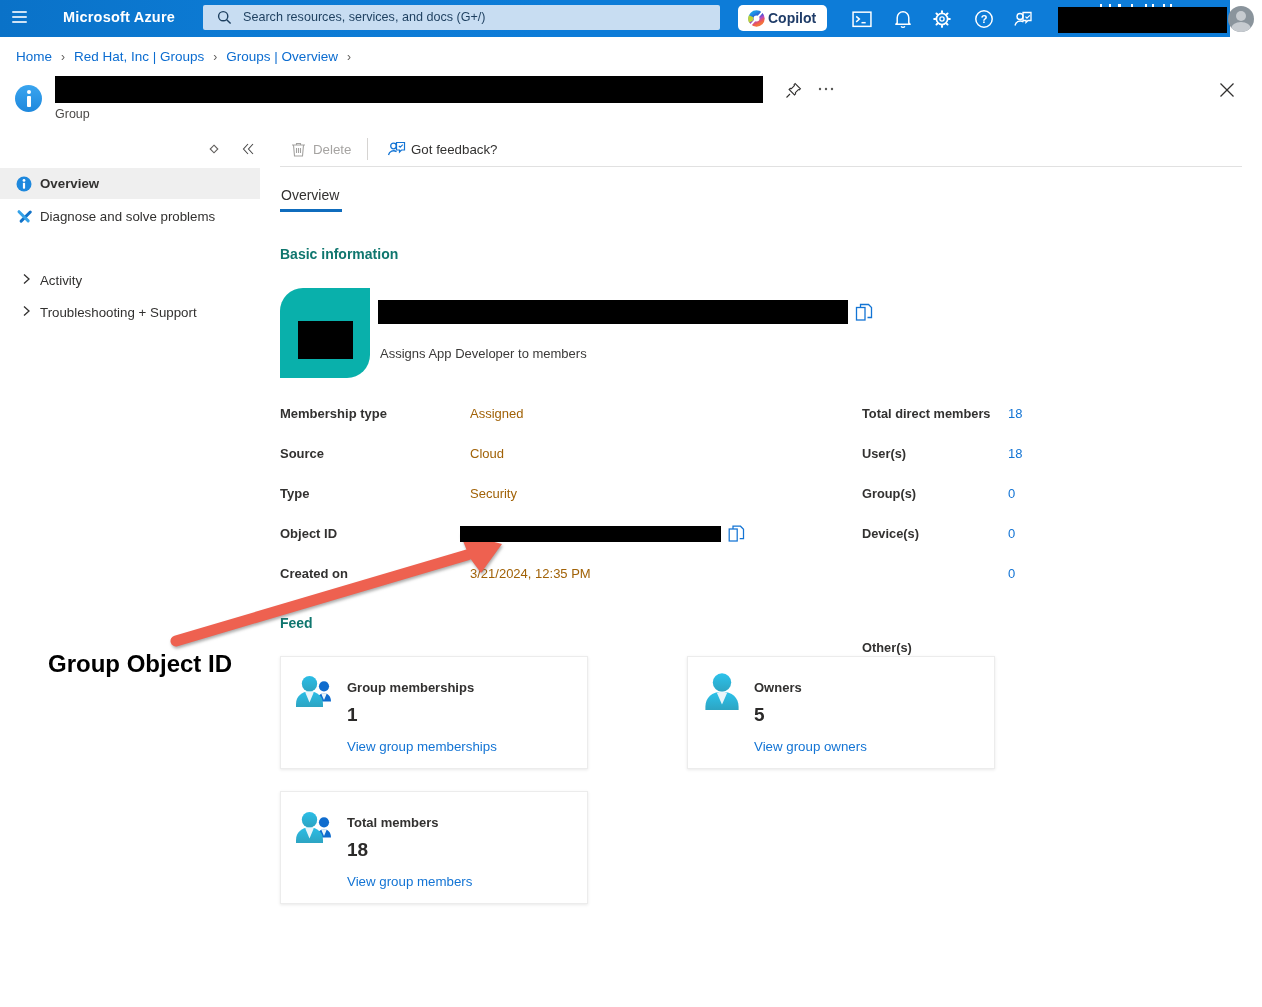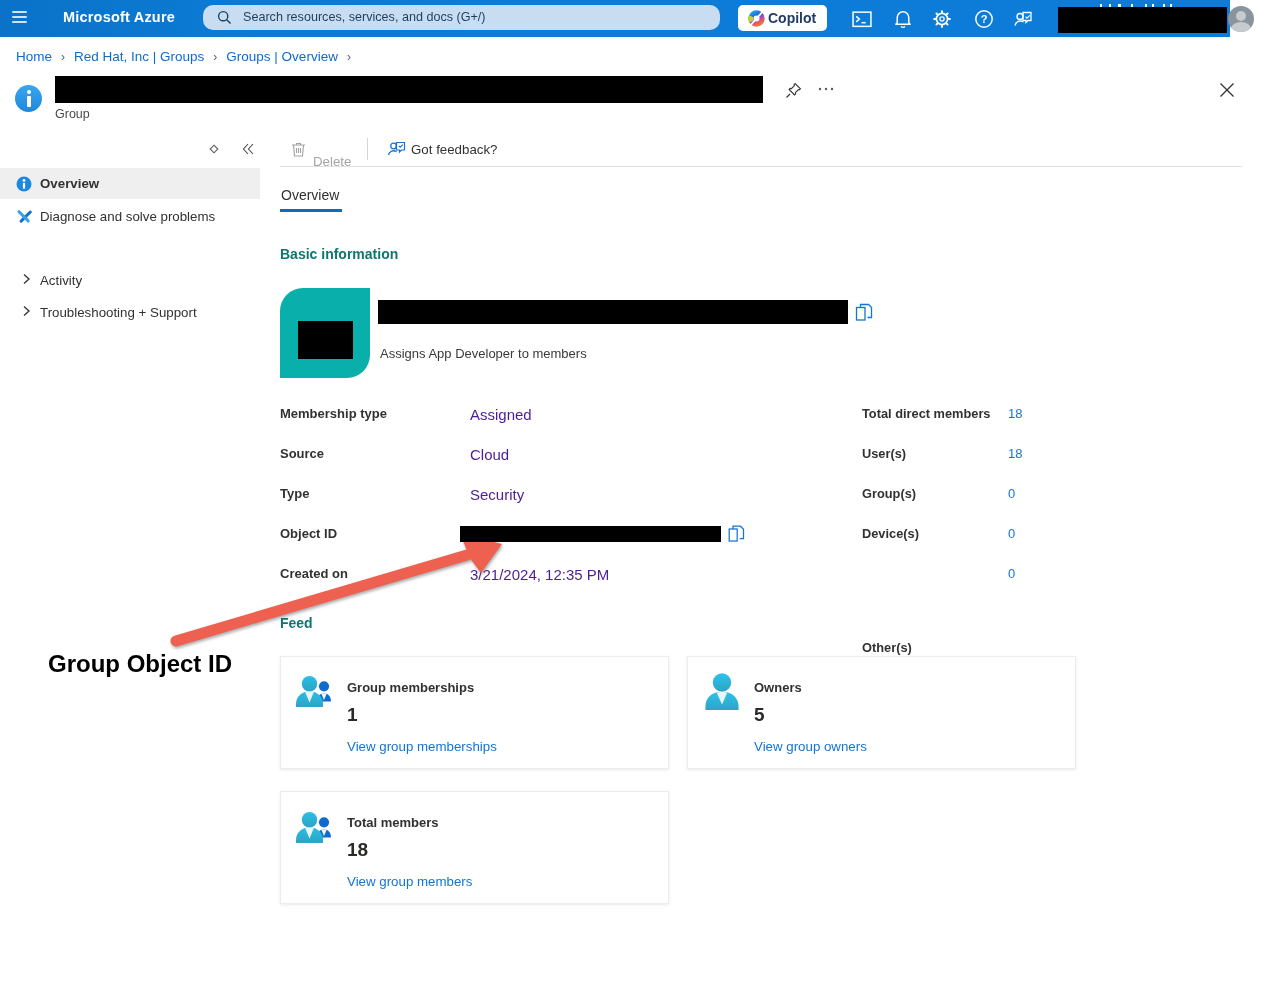--- a/index.html
+++ b/index.html
@@ -8,21 +8,21 @@
   #page { position:relative; width:1262px; height:1007px; overflow:hidden; background:#fff; }
   .abs { position:absolute; }
 
   
   #topbar { position:absolute; left:0; top:0; width:1230px; height:37px;
     background:linear-gradient(90deg,#0a72c8 0%,#0c7ad3 18%,#0d7cd8 45%,#0d7cd8 100%); }
   #burger { position:absolute; left:12px; top:11px; width:15px; height:13px; }
   #burger div { height:2px; background:#cfe3f5; margin-bottom:3px; border-radius:1px; }
   #azlogo { position:absolute; left:63px; top:9px; color:#fff; font-size:14.5px; font-weight:bold; letter-spacing:0.2px; }
   #search { position:absolute; left:203px; top:5px; width:517px; height:25px; background:#c8ddf2;
-    border-radius:10px; color:#1d3f5f; font-size:12.6px; line-height:25px; }
+    border-radius:2px; color:#1d3f5f; font-size:12.6px; line-height:25px; }
   #search .mag { position:absolute; left:14px; top:5px; }
   #search .ph { position:absolute; left:40px; top:0; }
   #copilot { position:absolute; left:738px; top:5px; width:89px; height:26px; background:#fff;
     border-radius:5px; }
   #copilot .txt { position:absolute; left:30px; top:5px; font-size:14px; font-weight:bold; color:#1f3c68; }
   #copilot svg { position:absolute; left:10px; top:5px; }
   .hicon { position:absolute; top:9px; width:20px; height:20px; }
   #redact-top { position:absolute; left:1058px; top:7px; width:169px; height:26px; background:#000; }
   .wtip { position:absolute; top:4px; background:#fff; width:2px; height:3px; }
   #avatar { position:absolute; left:1228px; top:6px; width:26px; height:26px; border-radius:50%;
@@ -58,27 +58,27 @@
   h3.sect { position:absolute; font-size:14px; font-weight:bold; color:#0f766e; }
 
   
   #bigavatar { position:absolute; left:280px; top:288px; width:90px; height:90px; background:#09b0ab;
     border-radius:23px 0 23px 0; }
   #bigavatar .redact { position:absolute; left:18px; top:33px; width:55px; height:38px; background:#000; }
   #namebar { position:absolute; left:378px; top:300px; width:470px; height:24px; background:#000; }
   #subtitle { position:absolute; left:380px; top:346px; font-size:13px; color:#3b3a39; }
 
   .flabel { position:absolute; left:280px; font-size:13px; font-weight:bold; color:#323130; }
-  .fvalue { position:absolute; left:470px; font-size:15px; color:#4c1d95;text-align:center; }
+  .fvalue { position:absolute; left:470px; font-size:13px; color:#a16207;text-align:center; }
   .rlabel { position:absolute; left:862px; font-size:12.8px; font-weight:bold; color:#323130; }
   .rvalue { position:absolute; left:1008px; font-size:13px; color:#1374d4; }
   #objbar { position:absolute; left:460px; top:526px; width:261px; height:16px; background:#000; z-index:2; }
 
   
-  .card { position:absolute; width:389px; height:113px; background:#fff; border:1px solid #ececec;
+  .card { position:absolute; width:308px; height:113px; background:#fff; border:1px solid #ececec;
     box-shadow:0 1px 3px rgba(0,0,0,0.09); }
   .card .title { position:absolute; left:66px; top:23px; font-size:13px; font-weight:bold; color:#323130; }
   .card .num { position:absolute; left:66px; top:47px; font-size:19px; font-weight:bold; color:#2b2a29; }
   .card .link { position:absolute; left:66px; top:82px; font-size:13.3px; color:#1374d4; }
   .card svg.pico { position:absolute; left:14px; top:17px; }
 
   
   #annot { position:absolute; left:48px; top:650px; z-index:3; font-size:24px; font-weight:bold; color:#000; letter-spacing:0px; }
 </style>
 </head>
@@ -221,21 +221,21 @@
     <svg class="chev" width="12" height="12" viewBox="0 0 12 12">
         <path d="M4 1.5 L9 6 L4 10.5" fill="none" stroke="#323130" stroke-width="1.3"></path>
       </svg>
     <span class="txt">Troubleshooting + Support</span>
   </div>
 
   <div id="cmdbar">
     <svg class="abs" style="left:11px; top:7px;" width="15" height="16" viewBox="0 0 15 16">
       <path d="M2.5 4 h10 l-1 11 h-8 z M1 4 h13 M5.5 4 v-1.5 h4 V4 M5.5 7 v5 M7.5 7 v5 M9.5 7 v5" fill="none" stroke="#a3a2a0" stroke-width="1.1"></path>
     </svg>
-    <span class="abs" style="left:33px; top:20px; font-size:13.3px; color:#a6a4a2;">Delete</span>
+    <span class="abs" style="left:33px; top:8px; font-size:13.3px; color:#a6a4a2;">Delete</span>
     <div class="abs" style="left:87px; top:4px; width:1px; height:22px; background:#d6d4d2;"></div>
     <svg class="abs" style="left:107px; top:6px;" width="19" height="18" viewBox="0 0 19 18">
       <circle cx="6.5" cy="6" r="2.8" fill="none" stroke="#1374d4" stroke-width="1.3"></circle>
       <path d="M1.5 15 a5.2 5.2 0 0 1 8 -3.3" fill="none" stroke="#1374d4" stroke-width="1.3"></path>
       <path d="M9.5 2.5 h8 v7.5 h-3 l-2 2 v-2 h-3 z" fill="none" stroke="#1374d4" stroke-width="1.2"></path>
       <path d="M11.8 5.8 l1.4 1.4 2.6 -2.6" fill="none" stroke="#1374d4" stroke-width="1.1"></path>
     </svg>
     <span class="abs" style="left:131px; top:8px; font-size:13.3px; color:#323130;">Got feedback?</span>
   </div>
   <div id="cmd-divider"></div>

